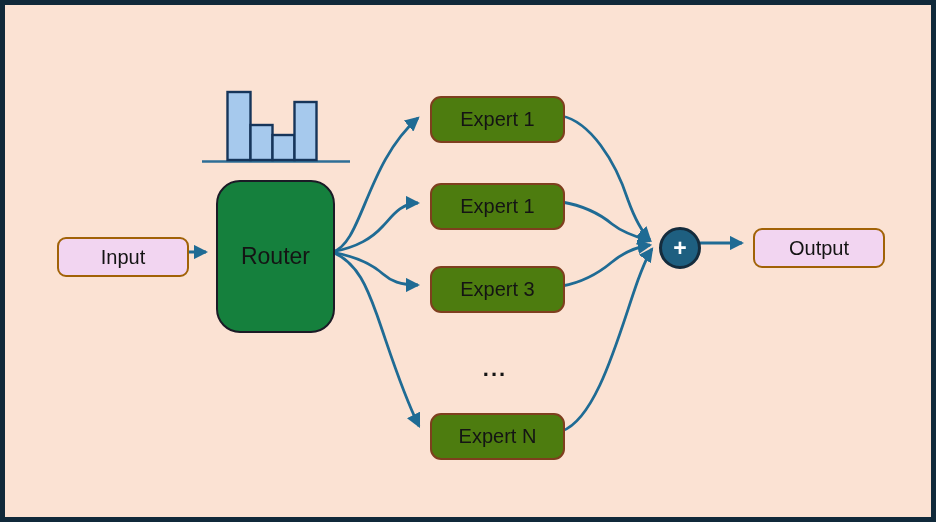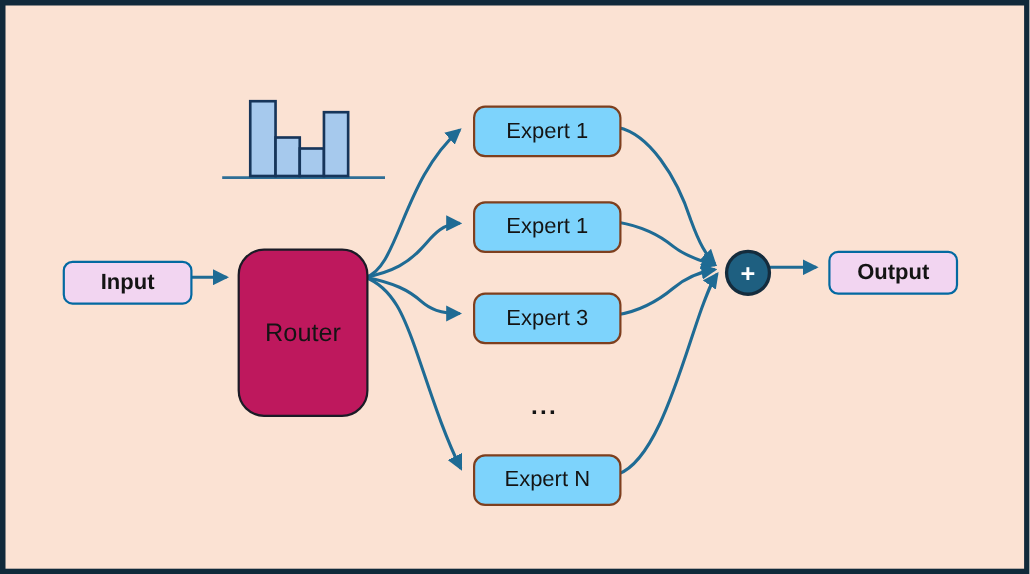--- a/index.html
+++ b/index.html
@@ -27,43 +27,41 @@
   .node {
     position: absolute;
     display: flex;
     align-items: center;
     justify-content: center;
     box-sizing: border-box;
     color: #141414;
     font-size: 20px;
   }
   .io-node {
-    width: 118px;
+    width: 132px;
     height: 40px;
     background: #f2d5f1;
-    border: 2px solid #0369a1;
+    border: 2px solid #a16207;
     border-radius: 9px;
-    font-weight: bold;
   }
   .node-input  { left: 52px;  top: 232px; }
   .node-output { left: 748px; top: 223px; }
   .node-router {
     left: 211px; top: 175px;
     width: 119px; height: 153px;
-    background: #be185d;
+    background: #15803d;
     border: 2px solid #1b1b26;
     border-radius: 24px;
     font-size: 23px;
-    margin-top: 46px;
   }
   .expert-node {
     left: 425px;
     width: 135px;
     height: 47px;
-    background: #7dd3fc;
+    background: #4d7c0f;
     border: 2px solid #7e3f1e;
     border-radius: 11px;
   }
   .node-expert-1 { top: 91px;  }
   .node-expert-2 { top: 178px; }
   .node-expert-3 { top: 261px; justify-content: center; }
   .node-expert-n { top: 408px; }
   .node-ellipsis {
     left: 468px; top: 348px;
     width: 44px; height: 32px;

